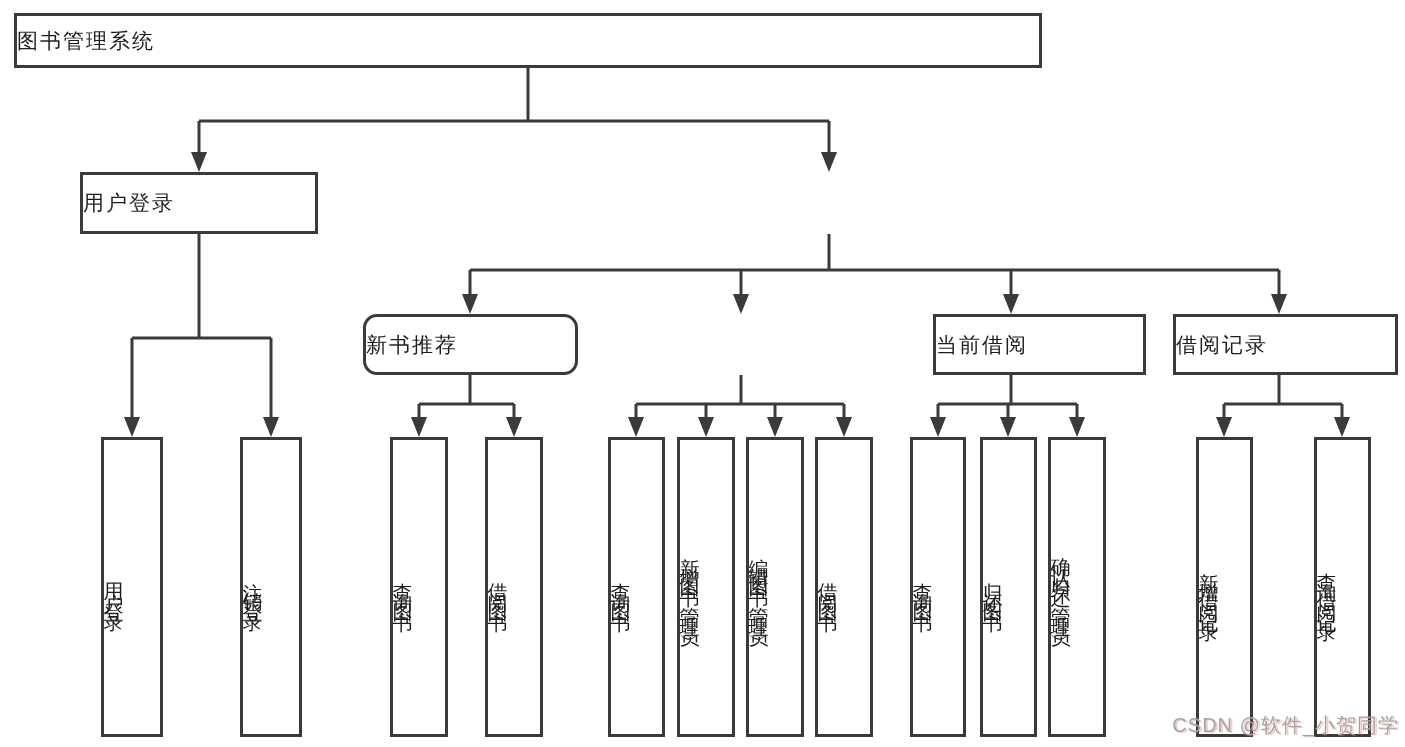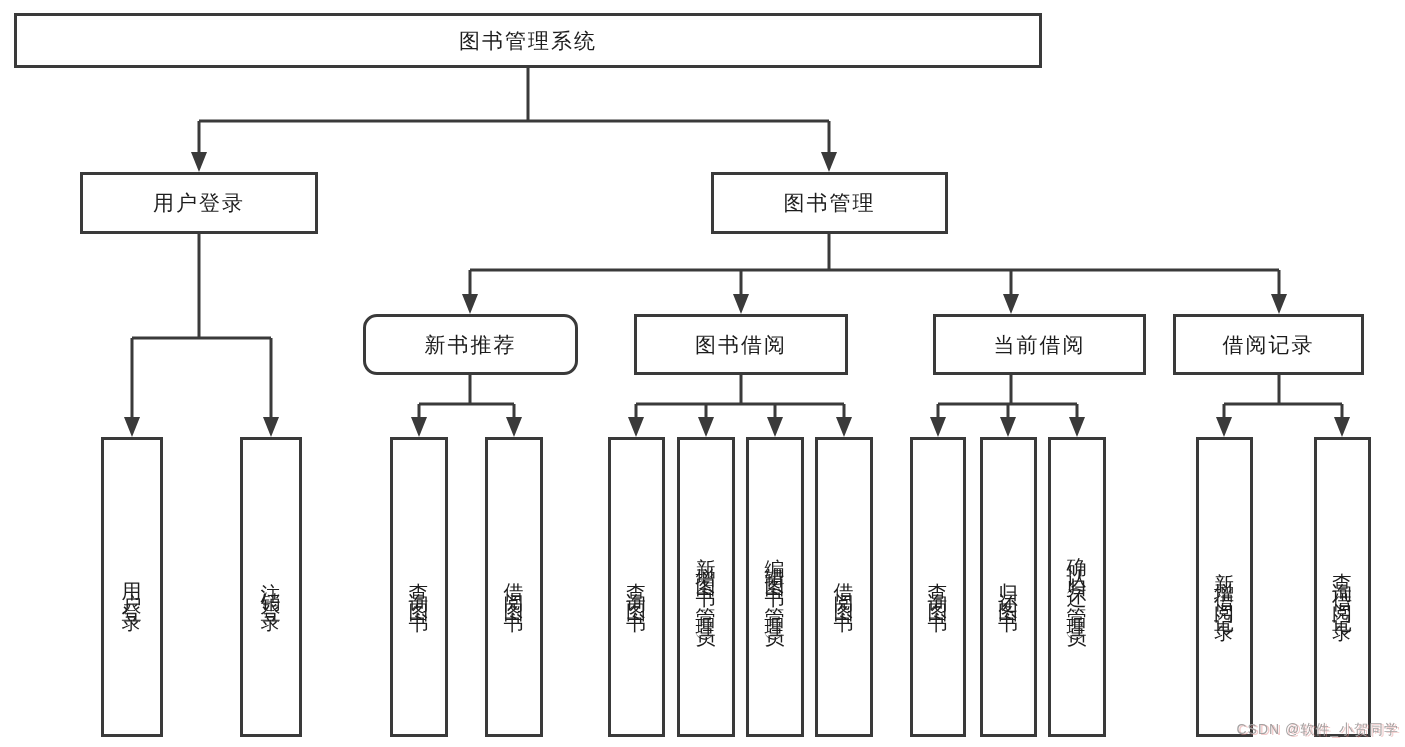--- a/index.html
+++ b/index.html
@@ -9,37 +9,37 @@
     background:#ffffff;
     font-family:"Liberation Sans","DejaVu Sans",sans-serif;
     overflow:hidden;
   }
   svg.connectors{position:absolute;left:0;top:0;z-index:0;}
   .box{
     position:absolute;
     background:#ffffff;
     border:3px solid #3a3a3a;
     box-sizing:border-box;
-    display:flex;align-items:center;justify-content:center;
+    display:flex;align-items:center;justify-content:flex-start;
     z-index:1;
   }
   .lbl{color:#1d1d1d;}
   .h .lbl{font-size:21px;letter-spacing:2px;white-space:nowrap;}
   .v .lbl{
     writing-mode:vertical-rl;
     text-orientation:mixed;
     font-size:20px;
     letter-spacing:10px;
     line-height:1;
   }
   .watermark{
     position:absolute;
     right:6px;bottom:8px;
     z-index:3;
-    font-size:14px;
+    font-size:20px;
     letter-spacing:1px;
     color:#a6a2a2;
     text-shadow:2px 1px 0 rgba(226,138,138,0.45);
     white-space:nowrap;
   }
 </style>
 </head>
 <body>
 
 <div id="canvas">
@@ -94,34 +94,28 @@
     </g>
   </svg>
 
   <div class="box h" style="left:14px;top:13px;width:1028px;height:55px;">
     <span class="lbl">图书管理系统</span>
   </div>
 
   <div class="box h" style="left:80px;top:172px;width:238px;height:62px;">
     <span class="lbl">用户登录</span>
   </div>
-  <div class="box h" style="left:711px;top:172px;width:237px;height:62px;">
-    <span class="lbl">图书管理</span>
-  </div>
 
   <div class="box h" style="left:363px;top:314px;width:215px;height:61px;border-radius:14px;">
     <span class="lbl">新书推荐</span>
   </div>
-  <div class="box h" style="left:634px;top:314px;width:214px;height:61px;">
-    <span class="lbl">图书借阅</span>
-  </div>
   <div class="box h" style="left:905px;top:314px;width:213px;height:61px;margin-left:28px;">
     <span class="lbl">当前借阅</span>
   </div>
-  <div class="box h" style="left:1173px;top:314px;width:191px;height:61px;">
+  <div class="box h" style="left:1173px;top:314px;width:225px;height:61px;">
     <span class="lbl">借阅记录</span>
   </div>
 
   <div class="box v" style="left:101px;top:437px;width:62px;height:300px;">
     <span class="lbl">用户登录</span>
   </div>
   <div class="box v" style="left:240px;top:437px;width:62px;height:300px;">
     <span class="lbl">注销登录</span>
   </div>
 

